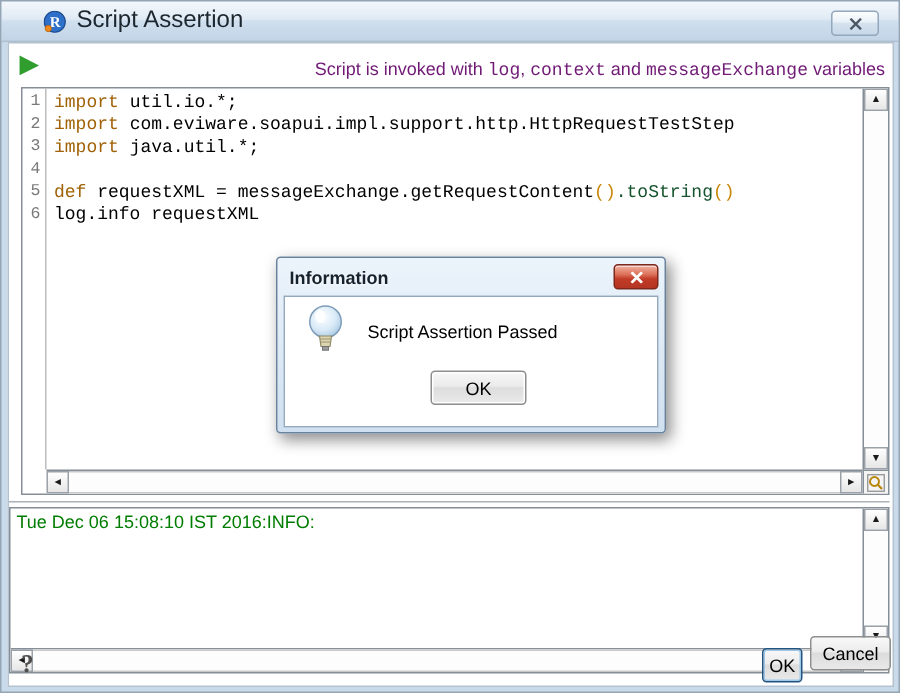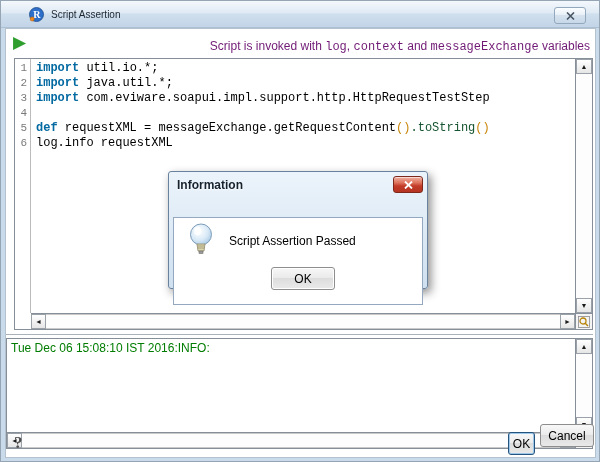--- a/index.html
+++ b/index.html
@@ -11,21 +11,21 @@
   }
 
   
   .titlebar {
     position:absolute; left:0; top:0; width:100%; height:27px;
     background:linear-gradient(#f3f8fc, #e0eaf4 45%, #cfdfee 50%, #c2d4e7);
     border-bottom:1px solid #aebfcf;
     display:flex; align-items:center;
   }
   .app-icon { margin-left:28px; width:15px; height:15px; }
-  .title-text { margin-left:7px; font-size:10px; color:#1c262f; }
+  .title-text { margin-left:7px; font-size:16px; color:#1c262f; }
   .win-close {
     position:absolute; right:13px; top:6px; width:32px; height:17px;
     background:linear-gradient(#fcfeff, #e8f0f7 45%, #d5e2ee 50%, #c8d8e8);
     border:1px solid #93a8bc; border-radius:3px;
     display:flex; align-items:center; justify-content:center;
   }
 
   
   .client {
     position:absolute; left:4px; top:27px; width:591px; height:430px;
@@ -46,21 +46,21 @@
   
   .editor {
     position:absolute; left:13px; top:57px; width:579px; height:272px;
     border:1px solid #868f98; background:#fff;
     display:grid; grid-template-columns:16px 1fr 17px; grid-template-rows:1fr 16px;
   }
   .gutter { grid-area:1/1; border-right:1px solid #bcbcbc; padding-top:2px; text-align:right; }
   .ln { font:11px/15px "Liberation Mono", monospace; color:#7a7a7a; height:15px; padding-right:3px; }
   .codearea { grid-area:1/2; padding:2px 0 0 5px; overflow:hidden; }
   .cl { font:12px/15px "Liberation Mono", monospace; height:15px; white-space:pre; color:#000; }
-  .kw { color:#0369a1; font-weight:bold; }
+  .kw { color:#a16207; font-weight:normal; }
   .paren { color:#c8860a; }
   .func { color:#14532d; }
 
   
   .vscroll { display:flex; flex-direction:column; border-left:1px solid #868f98; background:#fbfbfb; }
   .ed-vscroll { grid-area:1/3; }
   .sbtn {
     flex:0 0 15px; display:flex; align-items:center; justify-content:center;
     background:linear-gradient(#ffffff, #e6e6e6); border:1px solid #9aa1a8;
     font-size:7px; color:#1a1a1a; line-height:1;
@@ -101,36 +101,36 @@
   .btn {
     position:absolute; height:23px; font-size:12px; color:#000; text-align:center;
     background:linear-gradient(#f8f8f8, #ececec 45%, #dcdcdc 50%, #e9e9e9);
     border:1px solid #8e8e8e; border-radius:3px; line-height:20px;
   }
   .btn-ok { left:507px; top:431px; width:27px; border:1px solid #24537e; box-shadow:inset 0 0 0 1px #9cc7e8; }
   .btn-cancel { left:539px; top:423px; width:54px; }
 
   
   .dlg {
-    position:absolute; left:167px; top:170px; width:260px; height:118px;
+    position:absolute; left:183px; top:170px; width:260px; height:118px;
     background:linear-gradient(#ecf4fb, #cfe0f0);
     border:1px solid #69829e; border-radius:3px;
     box-shadow:3px 4px 10px rgba(0,0,0,0.45);
     padding:0 4px 4px 4px;
   }
   .dlg-title { position:relative; height:25px; display:flex; align-items:center; }
   .dlg-title-label { font-size:12px; font-weight:bold; color:#16222e; padding-left:4px; text-shadow:0 1px 2px #ffffff; }
   .dlg-close {
     position:absolute; right:0; top:4px; width:30px; height:17px;
     background:linear-gradient(#f0b2a2, #dd7059 40%, #c13b28 60%, #b53522);
     border:1px solid #7e281c; border-radius:3px;
     display:flex; align-items:center; justify-content:center;
     box-shadow:inset 0 1px 0 rgba(255,255,255,0.55);
   }
-  .dlg-body { position:relative; height:88px; background:#fff; border:1px solid #94a9c0;margin-top:20px; }
+  .dlg-body { position:relative; height:88px; background:#fff; border:1px solid #94a9c0; }
   .bulb-icon { position:absolute; left:13px; top:4px; }
   .dlg-msg { position:absolute; left:55px; top:16px; font-size:12px; color:#000; }
   .dlg-ok {
     position:absolute; left:97px; top:49px; width:64px; height:23px;
     font-size:12px; color:#000;
     background:linear-gradient(#f7f7f7, #ebebeb 45%, #dddddd 50%, #eaeaea);
     border:1px solid #8e8e8e; border-radius:3px;
     box-shadow:inset 0 0 0 1px #ffffff;
   }
 </style>
@@ -162,22 +162,22 @@
     <div class="gutter">
       <div class="ln">1</div>
       <div class="ln">2</div>
       <div class="ln">3</div>
       <div class="ln">4</div>
       <div class="ln">5</div>
       <div class="ln">6</div>
     </div>
     <div class="codearea">
       <div class="cl"><span class="kw">import</span><span> util.io.*;</span></div>
+      <div class="cl"><span class="kw">import</span><span> com.eviware.soapui.impl.support.http.HttpRequestTestStep</span></div>
       <div class="cl"><span class="kw">import</span><span> java.util.*;</span></div>
-      <div class="cl"><span class="kw">import</span><span> com.eviware.soapui.impl.support.http.HttpRequestTestStep</span></div>
       <div class="cl"></div>
       <div class="cl"><span class="kw">def</span><span> requestXML = messageExchange.getRequestContent</span><span class="paren">()</span><span class="func">.toString</span><span class="paren">()</span></div>
       <div class="cl"><span>log.info requestXML</span></div>
     </div>
     <div class="vscroll ed-vscroll">
       <div class="sbtn">▲</div>
       <div class="strack"></div>
       <div class="sbtn">▼</div>
     </div>
     <div class="hscroll ed-hscroll">

